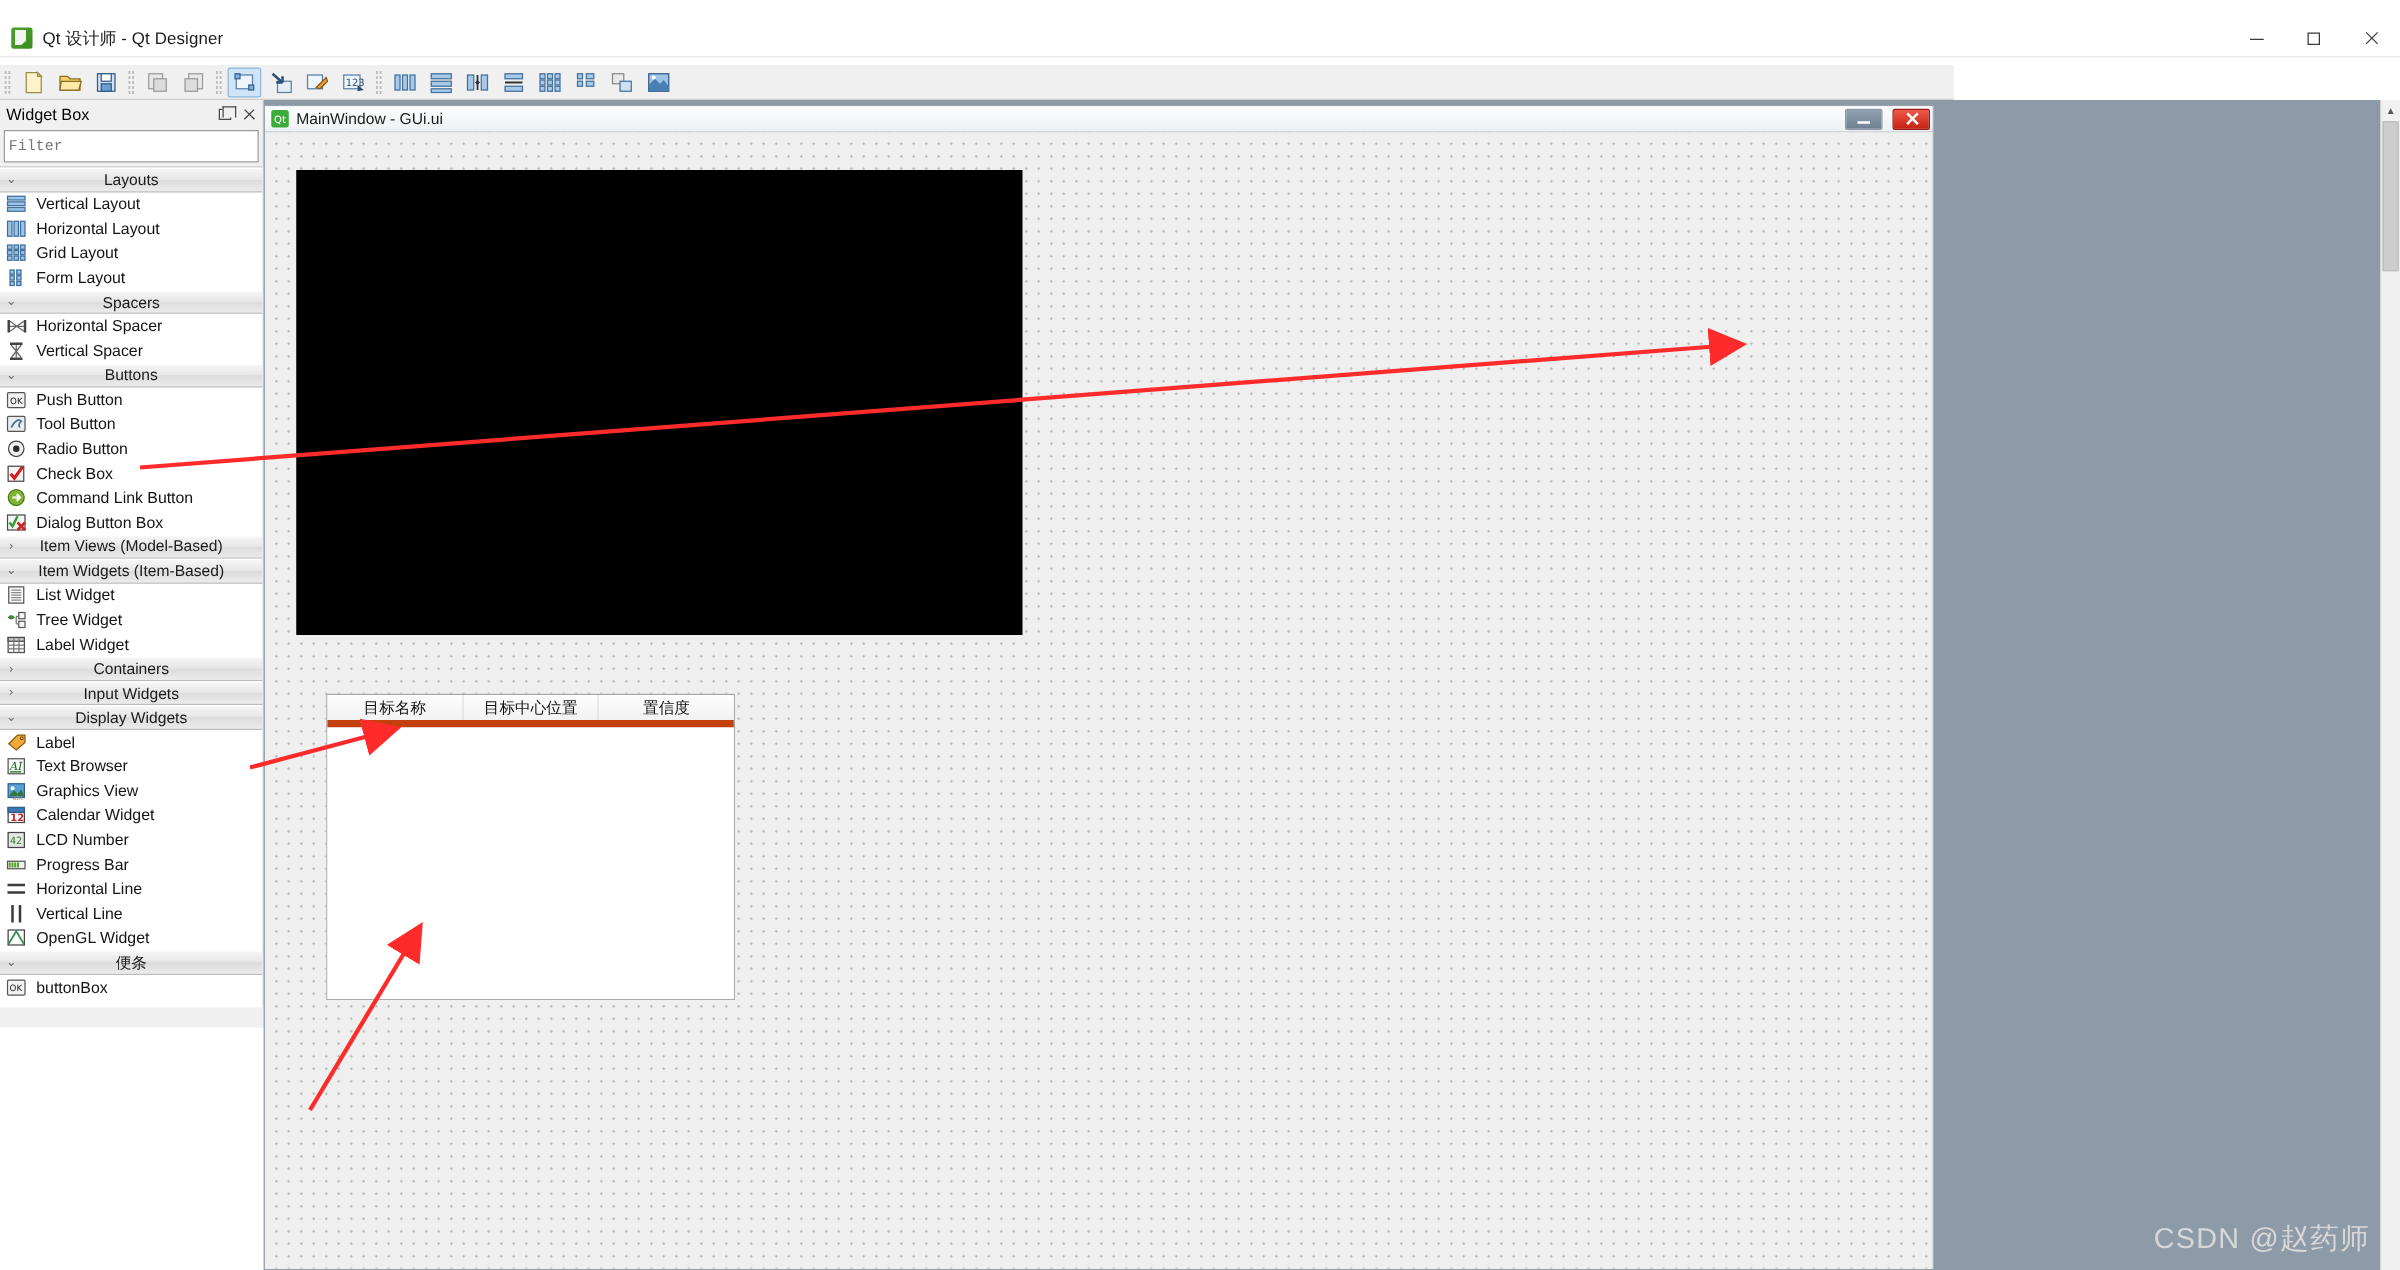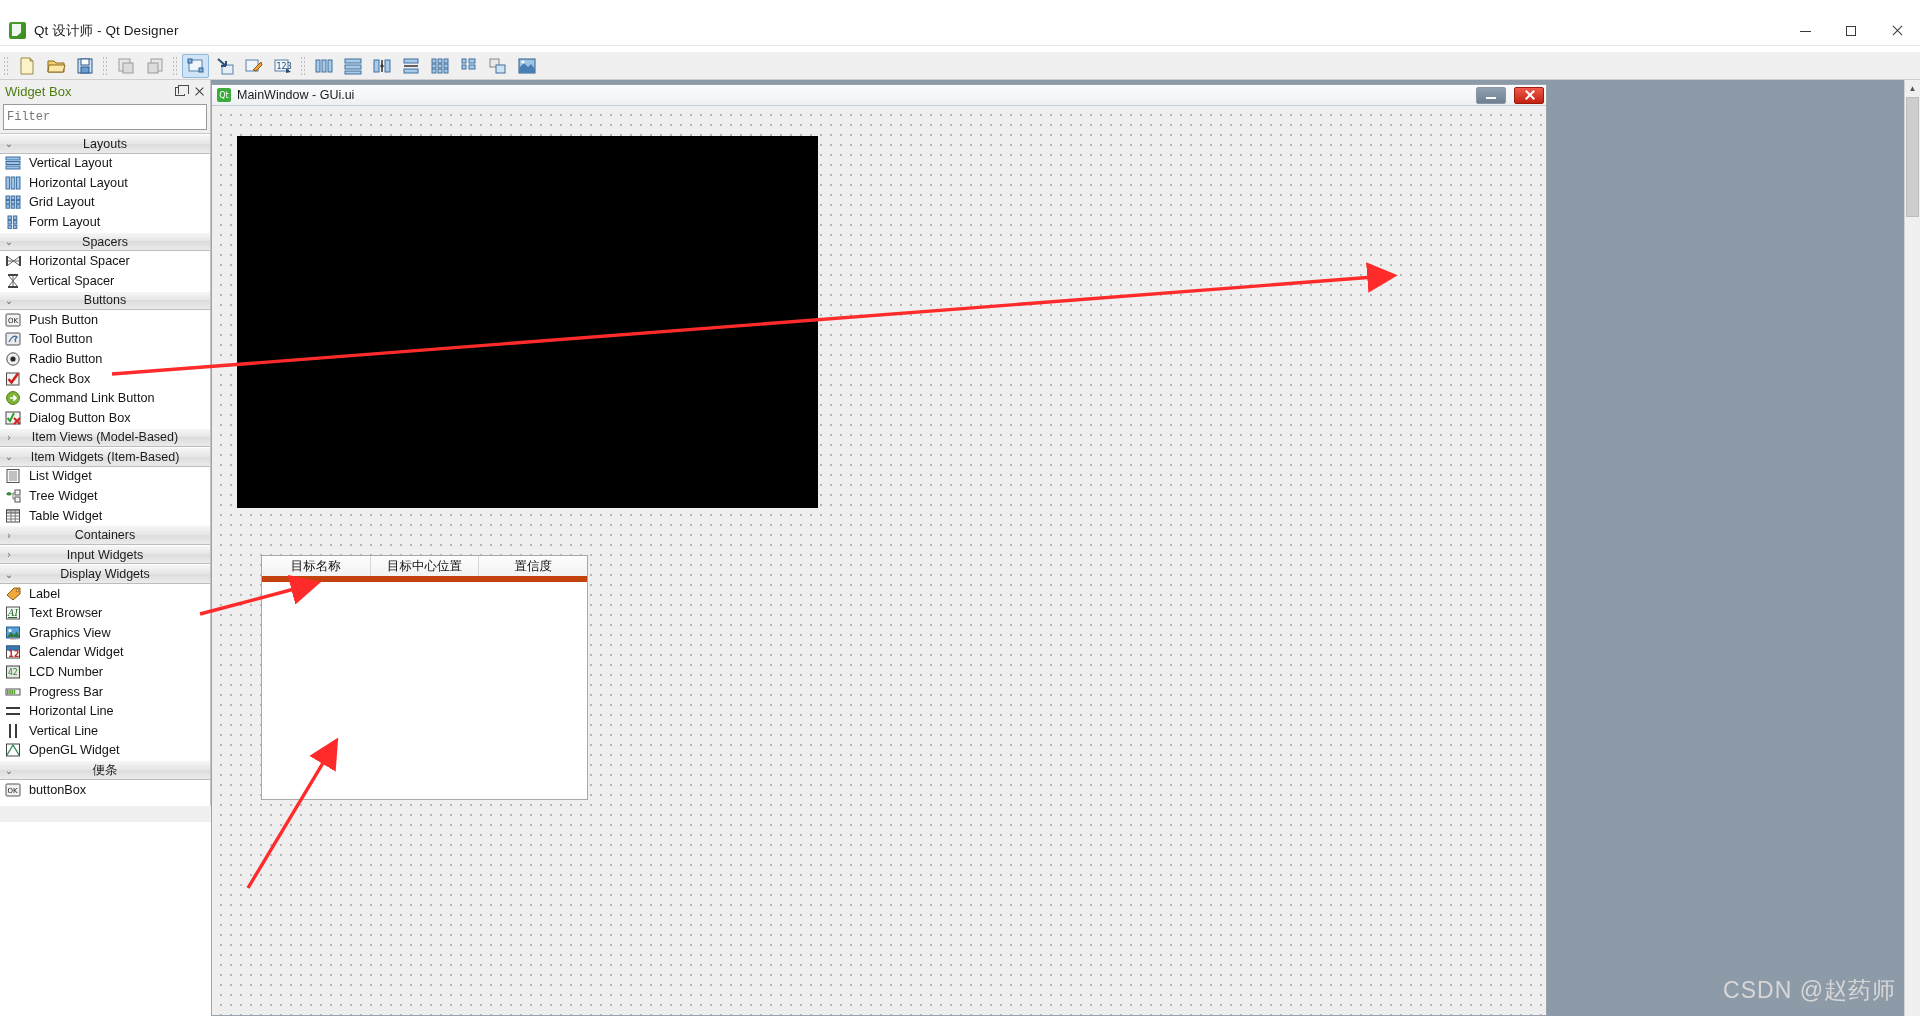--- a/index.html
+++ b/index.html
@@ -60,21 +60,21 @@
     background: #f0f0f0; display: flex; align-items: center;
     border-bottom: 1px solid #e3e3e3;
   }
   .menu-item {
     padding: 2px 9px; font-size: 12.5px; color: #101010; line-height: 18px;
     white-space: nowrap;
   }
 
   
   .toolbar {
-    position: absolute; left: 0; top: 52px; width: 1920px; height: 28px;
+    position: absolute; left: 0; top: 52px; width: 1563px; height: 28px;
     background: #f0f0f0; display: flex; align-items: center;
     border-bottom: 1px solid #cfcfcf;
   }
   .tb-handle {
     width: 6px; height: 20px; margin: 0 3px;
     background-image: radial-gradient(#b6b6b6 38%, transparent 40%);
     background-size: 3px 4px; flex: none; opacity: .9;
   }
   .tb-btn {
     width: 27px; height: 24px; margin: 0 1px; border-radius: 2px;
@@ -85,21 +85,21 @@
   .tb-btn svg { display: block; }
 
   
   .dock {
     position: absolute; left: 0; top: 80px; width: 211px; height: 742px;
     background: #f0f0f0; border-right: 1px solid #c2c2c2;
     display: flex; flex-direction: column;
   }
   .dock-title {
     height: 22px; display: flex; align-items: center;
-    padding-left: 5px; font-size: 13px; color: #4d7c0f; background: #f0f0f0;
+    padding-left: 5px; font-size: 13px; color: #000000; background: #f0f0f0;
   }
   .dock-title .spacer { flex: 1; }
   .dock-icon {
     width: 16px; height: 16px; display: flex; align-items: center; justify-content: center;
     color: #333; font-size: 11px; margin-right: 3px;
   }
   .float-gl { position: relative; width: 10px; height: 9px; border: 1px solid #4a4a4a; }
   .float-gl::after {
     content: ""; position: absolute; left: 2px; top: -3px; width: 9px; height: 8px;
     border: 1px solid #4a4a4a; border-bottom: none; background: #f0f0f0;
@@ -601,21 +601,21 @@
         <span>Tree Widget</span>
       </div>
       <div class="wb-item">
         <span class="ic">
             <svg width="17" height="16" viewBox="0 0 17 16">
               <rect x="1.5" y="2" width="13" height="12" fill="#fff" stroke="#4a4a4a"></rect>
               <rect x="1.5" y="2" width="13" height="3" fill="#c9c9c9" stroke="#4a4a4a"></rect>
               <path d="M6 2 V14 M10.2 2 V14 M1.5 8 H14.5 M1.5 11 H14.5" stroke="#777"></path>
             </svg>
           </span>
-        <span>Table Widget</span>
+        <span>Label Widget</span>
       </div>
 
       <div class="wb-cat">
         <span class="chev">›</span>
         <span class="cat-label">Containers</span>
       </div>
 
       <div class="wb-cat">
         <span class="chev">›</span>
         <span class="cat-label">Input Widgets</span>

